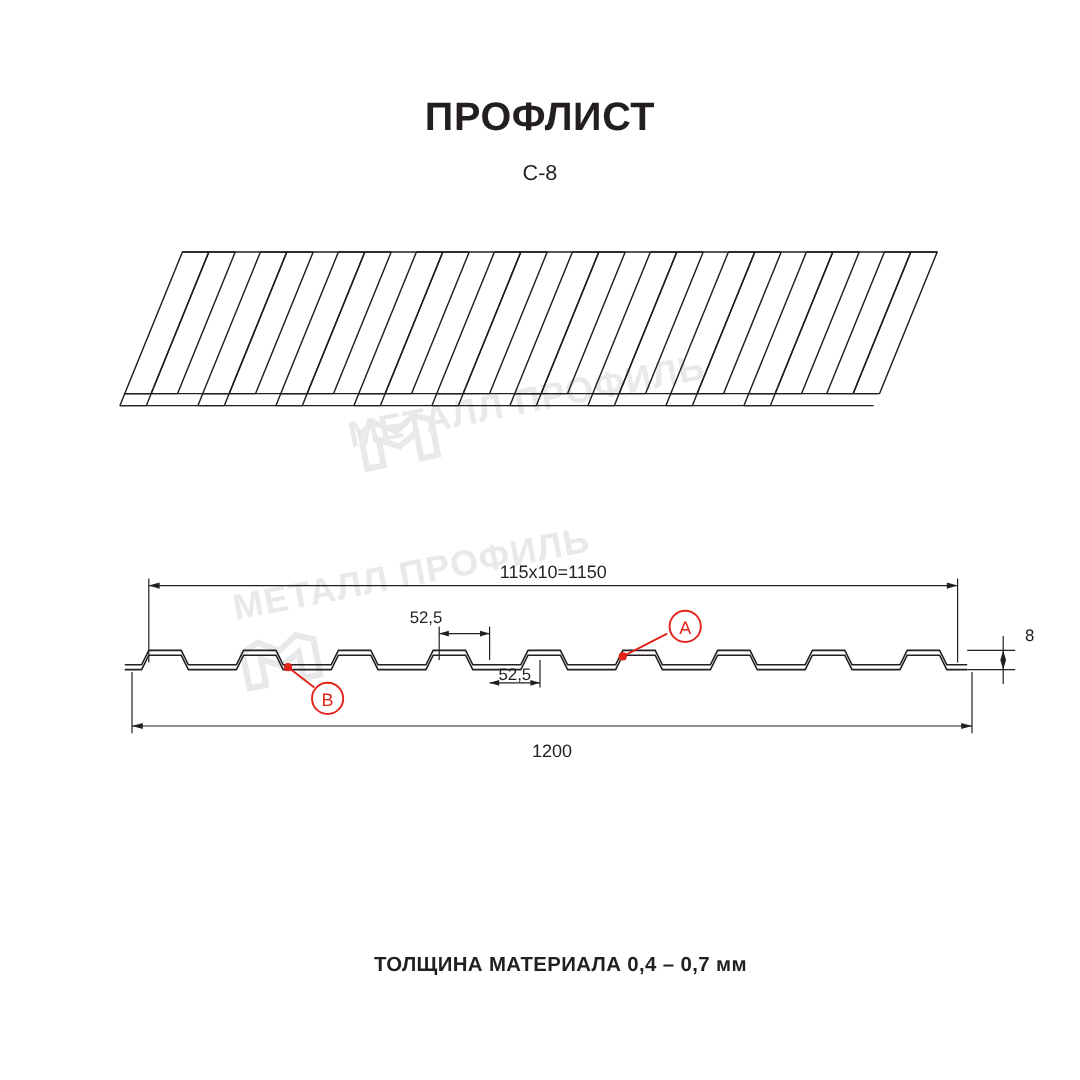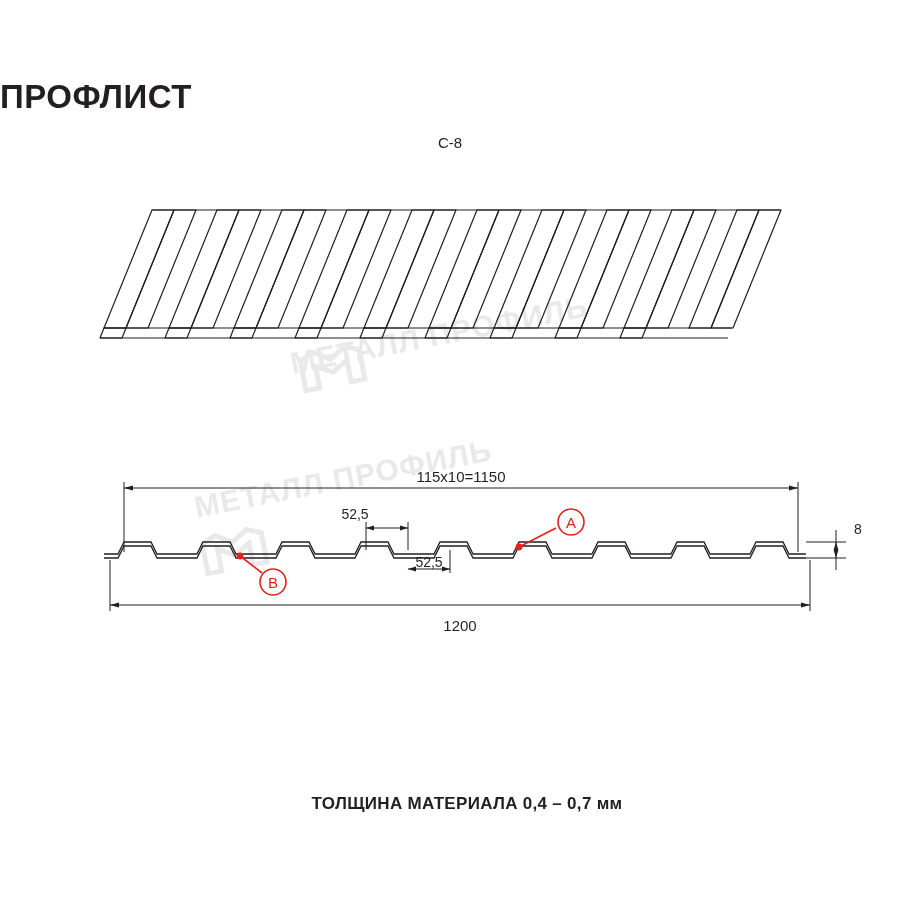--- a/index.html
+++ b/index.html
@@ -19,33 +19,33 @@
     position: absolute;
     inset: 0;
     width: 900px;
     height: 900px;
   }
   .title {
     position: absolute;
     top: 78px;
     left: 0;
     width: 900px;
-    text-align: left;
+    text-align: center;
     font-size: 33px;
     font-weight: bold;
     letter-spacing: 0.5px;
     color: #231f20;
   }
   .subtitle {
     position: absolute;
     top: 134px;
     left: 0;
     width: 900px;
     text-align: center;
-    font-size: 15px;
+    font-size: 18px;
     color: #231f20;
   }
   .footnote {
     position: absolute;
     top: 794px;
     left: 0;
     width: 900px;
     text-align: center;
     font-size: 17px;
     font-weight: bold;

